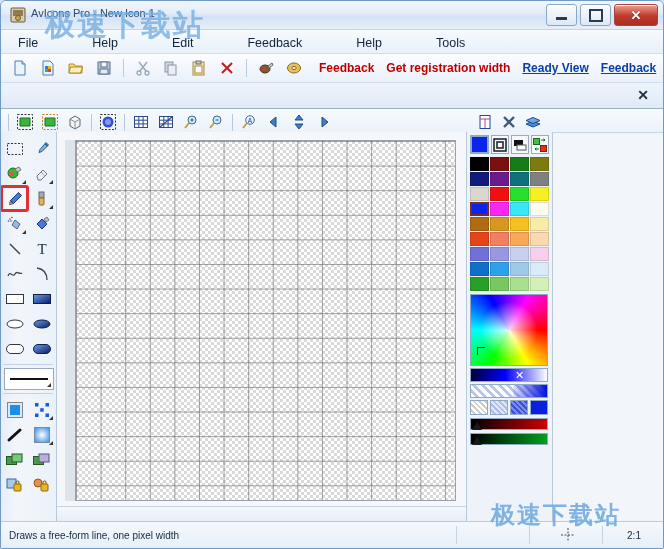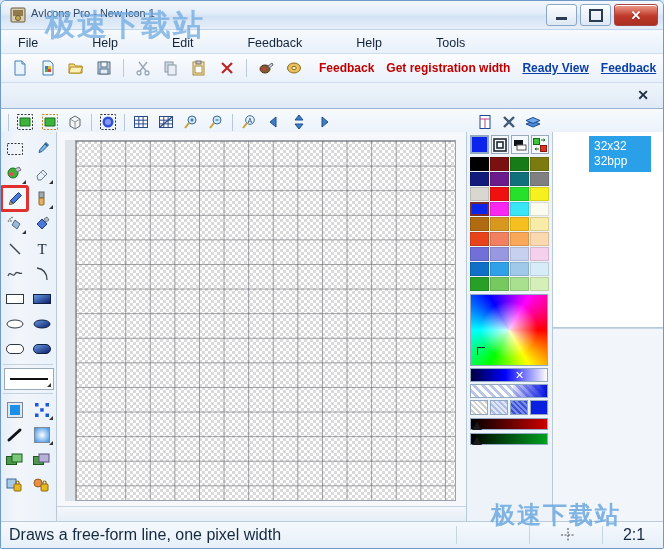--- a/index.html
+++ b/index.html
@@ -243,21 +243,21 @@
 
   
   .statusbar{
     position:absolute;left:0;right:0;bottom:0;height:26px;
     background:linear-gradient(#f5f9fd,#e6eff8);
     border-top:1px solid #bccbdb;
     display:flex;align-items:center;
   }
   .statuspane{
     flex:1;height:18px;margin:0 2px;display:flex;align-items:center;
-    padding-left:6px;font-size:16px;color:#15293f;
+    padding-left:6px;font-size:10px;color:#15293f;
     border-right:1px solid #c7d4e2;
   }
   .statuspane.small{flex:0 0 68px;justify-content:center;padding-left:0;}
   .statuspane.tiny{flex:0 0 54px;justify-content:center;padding-left:0;border-right:none;}
 
   
   .wm{
     position:absolute;color:#6ba8e0;opacity:.72;font-weight:bold;
     pointer-events:none;white-space:nowrap;
     font-family:"DejaVu Sans", sans-serif;
@@ -841,26 +841,20 @@
 
       <div class="slider" style="background:linear-gradient(90deg,#000,#cc0000)">
         <span class="knob"></span>
       </div>
       <div class="slider" style="background:linear-gradient(90deg,#000,#00a020)">
         <span class="knob"></span>
       </div>
     </div>
 
     <div class="listpanel">
-      <div class="listtop">
-        <div class="listitem">
-          <div>32x32</div>
-          <div>32bpp</div>
-        </div>
-      </div>
       <div class="listbottom"></div>
     </div>
   </div>
 
   <div class="statusbar">
     <div class="statuspane">Draws a free-form line, one pixel width</div>
     <div class="statuspane small"></div>
     <div class="statuspane small">
       <svg width="14" height="14" viewBox="0 0 14 14">
         <path d="M7 0v14M0 7h14" stroke="#444" stroke-dasharray="2 1.5" fill="none"></path>

